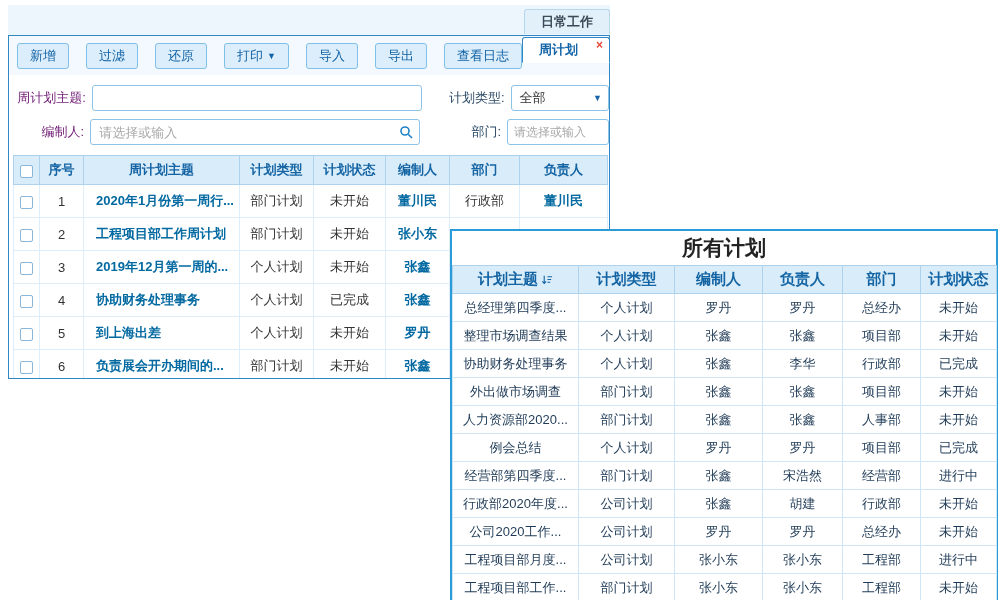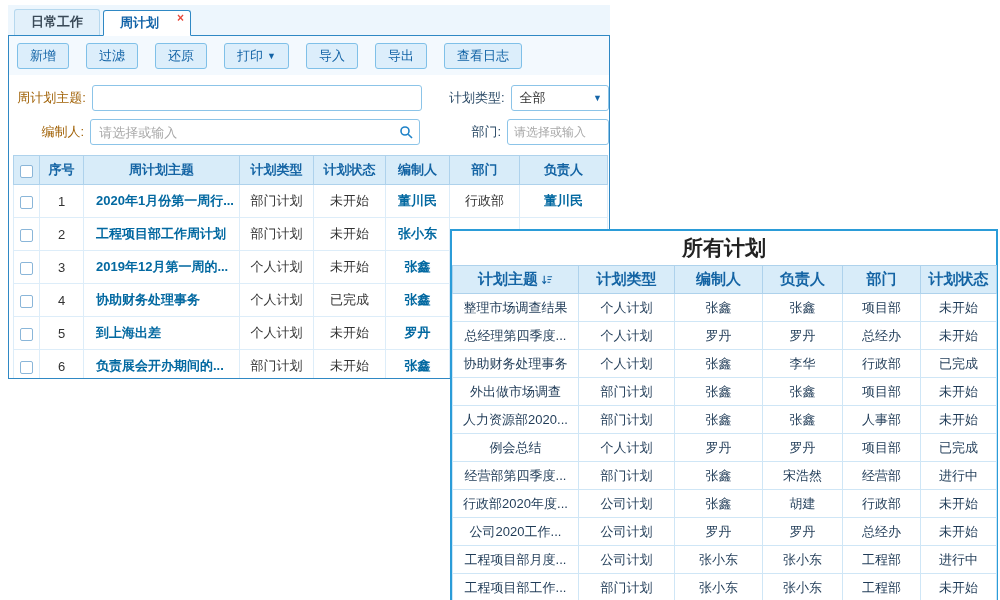--- a/index.html
+++ b/index.html
@@ -2,38 +2,38 @@
 <html><head>
 <meta charset="utf-8">
 <style>
   * { box-sizing: border-box; }
   html,body { margin:0; padding:0; background:#fff; }
   body { font-family:"Liberation Sans","DejaVu Sans",sans-serif; font-size:13px; color:#333; }
   .stage { position:relative; width:1000px; height:600px; background:#fff; overflow:hidden; }
 
   
   .back-panel { position:absolute; left:8px; top:5px; width:602px; }
-  .tabbar { display:flex; align-items:flex-end; gap:3px; padding:4px 0 0 6px; background:#edf6fd; height:30px; }
+  .tabbar { display:flex; align-items:flex-end; gap:3px; padding:4px 0 0 6px; background:#edf6fd; height:30px;flex-direction:column; }
   .tab { position:relative; height:26px; line-height:24px; padding:0 16px; font-weight:bold;
          background:#e2f0fa; border:1px solid #b6d8ee; border-bottom:none;
          border-radius:3px 3px 0 0; color:#3a4a58; cursor:pointer; }
   .tab.active { background:#fff; border:1px solid #2f88c4; border-bottom:1px solid #fff;
                 color:#1464a8; z-index:3; margin-bottom:-1px; padding-right:31px; }
   .tab .close { position:absolute; top:1px; right:6px; color:#e8483a; font-size:12px; font-weight:bold; line-height:12px; cursor:pointer; }
   .panel-body { border:1px solid #2f88c4; background:#fff; height:344px; overflow:hidden; }
 
   .toolbar { display:flex; gap:17px; padding:7px 8px 6px 8px; background:#f3f9fe; }
   .tbtn { display:inline-flex; align-items:center; gap:4px; height:25px; padding:12px 12px;
           background:#dceefb; border:1px solid #7fc0e8; border-radius:3px;
           color:#1263a6; font-size:13px; cursor:pointer; white-space:nowrap; }
   .tbtn .caret { font-size:9px; color:#1263a6; }
 
   .filters { padding:6px 0 6px 0; }
   .filter-row { display:flex; align-items:center; height:34px; }
-  .flabel { width:80px; text-align:right; margin-right:6px; color:#a16207; white-space:nowrap; }
+  .flabel { width:80px; text-align:right; margin-right:6px; color:#701a75; white-space:nowrap; }
   .flabel2 { width:86px; text-align:right; margin-right:6px; color:#2b4a66; white-space:nowrap; }
   .fwrap { position:relative; }
   .finput { width:330px; height:26px; border:1px solid #8cc4e8; border-radius:3px; padding:0 26px 0 8px;
             font-size:13px; color:#333; outline:none; font-family:inherit; }
   .finput.noicon { padding-right:8px; }
   .finput::placeholder { color:#a8a8a8; }
   .sicon { position:absolute; right:7px; top:6px; cursor:pointer; }
   .selectbox { position:relative; width:102px; height:26px; border:1px solid #8cc4e8; border-radius:3px;
                background:#fff; line-height:24px; padding-left:8px; cursor:pointer; color:#333;font-family:Liberation Serif, serif; }
   .selectbox .caret { position:absolute; right:6px; top:0; font-size:9px; color:#1565a8; line-height:24px; }
@@ -250,33 +250,33 @@
           </th>
           <th>计划类型</th>
           <th>编制人</th>
           <th>负责人</th>
           <th>部门</th>
           <th>计划状态</th>
         </tr>
       </thead>
       <tbody>
         <tr>
+          <td>总经理第四季度...</td>
+          <td>个人计划</td>
+          <td>罗丹</td>
+          <td>罗丹</td>
+          <td>总经办</td>
+          <td>未开始</td>
+        </tr>
+        <tr>
           <td>整理市场调查结果</td>
           <td>个人计划</td>
           <td>张鑫</td>
           <td>张鑫</td>
           <td>项目部</td>
-          <td>未开始</td>
-        </tr>
-        <tr>
-          <td>总经理第四季度...</td>
-          <td>个人计划</td>
-          <td>罗丹</td>
-          <td>罗丹</td>
-          <td>总经办</td>
           <td>未开始</td>
         </tr>
         <tr>
           <td>协助财务处理事务</td>
           <td>个人计划</td>
           <td>张鑫</td>
           <td>李华</td>
           <td>行政部</td>
           <td>已完成</td>
         </tr>

